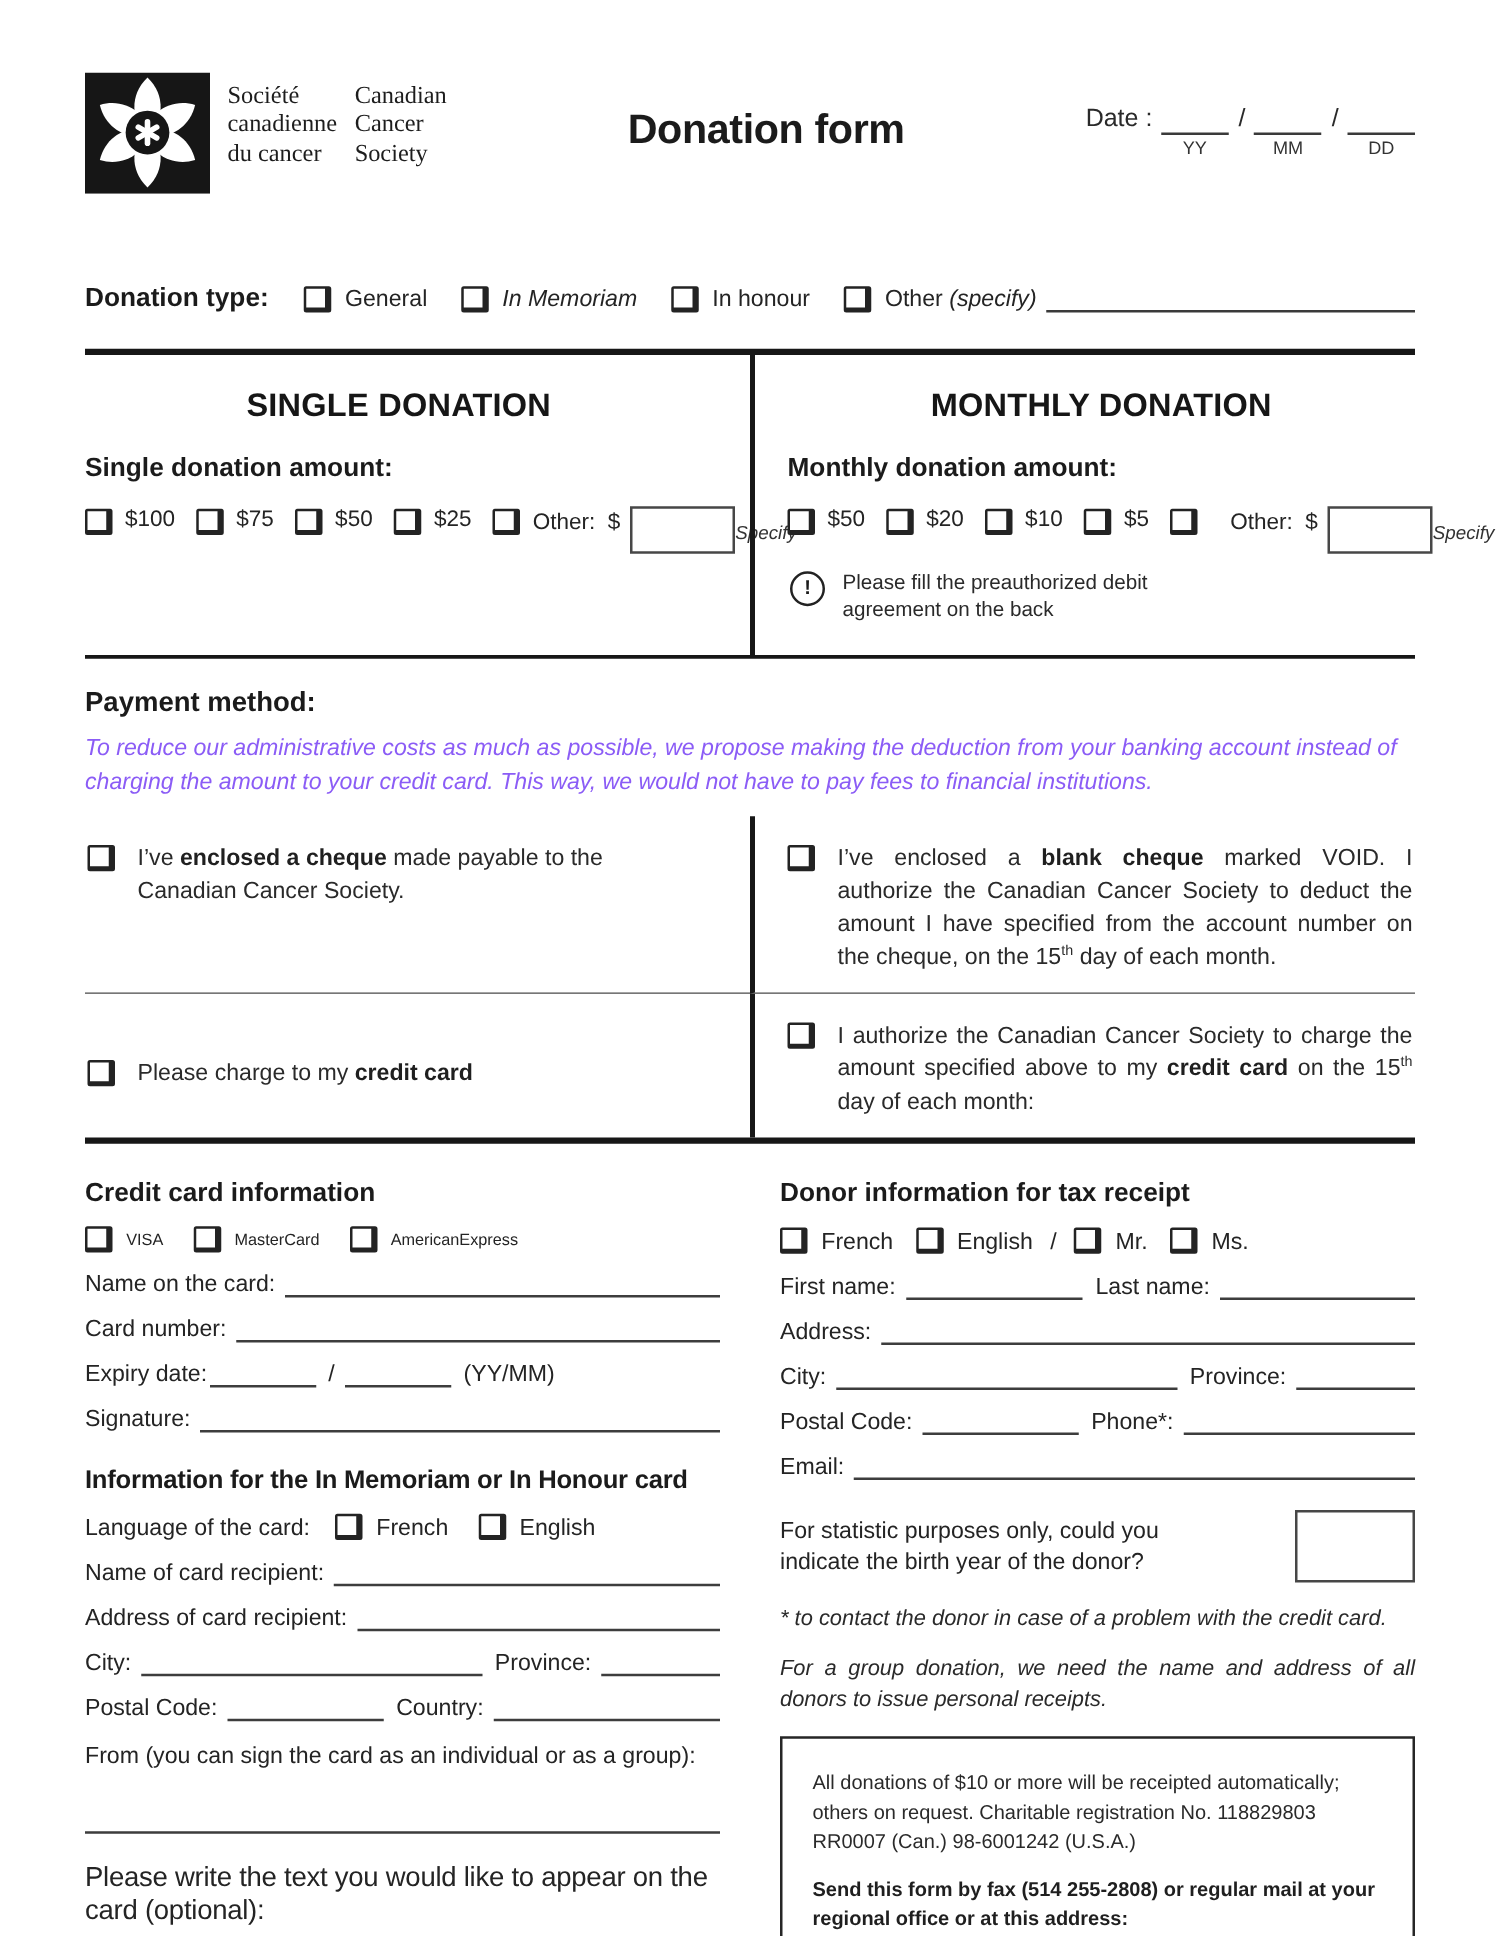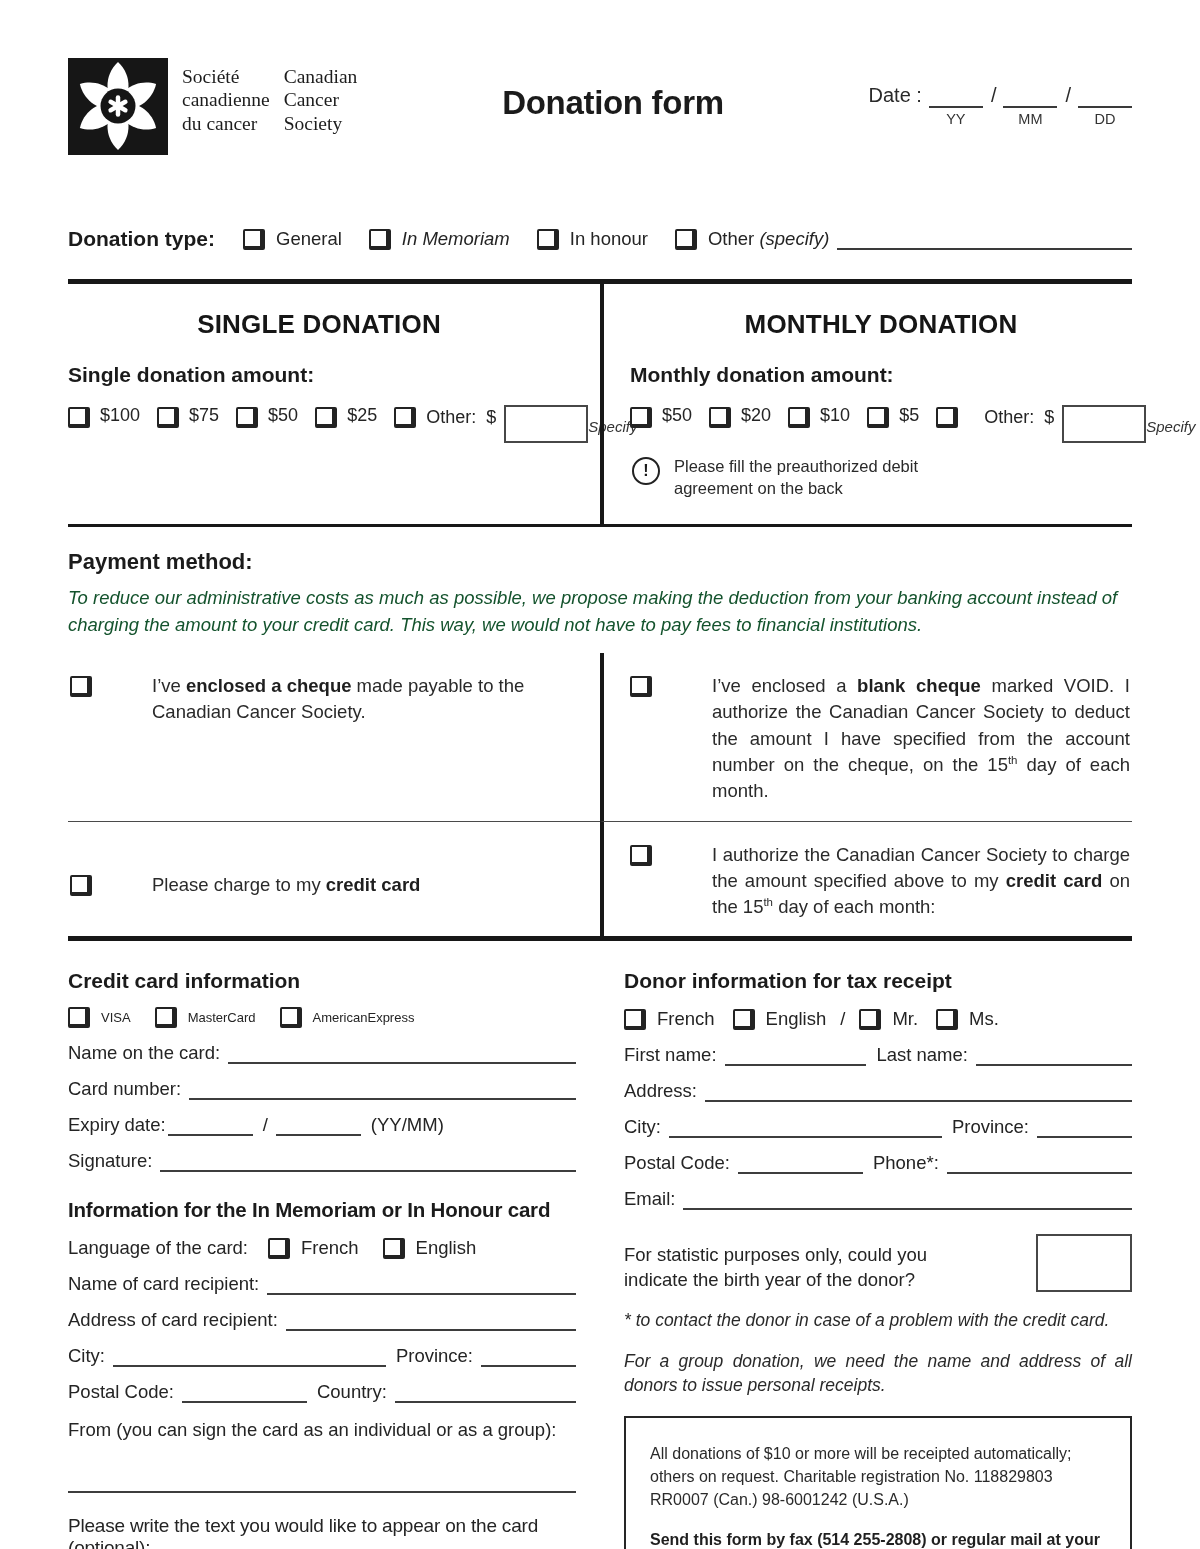--- a/index.html
+++ b/index.html
@@ -44,23 +44,23 @@
   .cur{margin:2px 8px 0 0;}
   .ospec{display:inline-flex;align-items:center;}
   .obox{width:80px;height:34px;border:2px solid #474747;background:#fff;}
   .spec{font-style:italic;font-size:15px;margin-top:4px;color:#333;}
   .mnote{display:flex;align-items:flex-start;margin-top:12px;}
   .alert{width:24px;height:24px;flex:none;border:2.5px solid #222;border-radius:50%;text-align:center;font-weight:700;font-size:16px;line-height:24px;margin:2px 14px 0 2px;color:#1b1b1b;}
   .mnote-txt{font-size:16.5px;line-height:1.35;max-width:270px;color:#2a2a2a;}
 
   
   .pm-head{font-size:22px;font-weight:700;margin-top:22px;color:#1b1b1b;}
-  .pm-intro{font-style:italic;font-size:18.5px;line-height:1.5;margin-top:9px;color:#14532d;}
+  .pm-intro{font-style:italic;font-size:18.5px;line-height:1.5;margin-top:9px;color:#8b5cf6;}
   .pay{display:grid;grid-template-columns:1fr 1fr;border-bottom:5px solid #171717;margin-top:14px;}
-  .pcell{display:flex;box-sizing:border-box;padding:20px 64px 16px 2px;min-height:108px;align-items:flex-start;gap:42px;}
+  .pcell{display:flex;box-sizing:border-box;padding:20px 64px 16px 2px;min-height:108px;align-items:flex-start;}
   .pcell .cb{margin:3px 18px 0 0;}
   .pcell.r{border-left:4px solid #171717;padding:20px 2px 16px 26px;}
   .pcell.b1{border-bottom:1.5px solid #4a4a4a;}
   .pcell.low{padding-top:50px;min-height:104px;}
   .pcell.row2{min-height:104px;}
   .ptxt{font-size:18.5px;line-height:1.42;color:#2a2a2a;}
   .pcell.r .ptxt{text-align:justify;}
   .ptxt sup{font-size:.62em;}
   .ptxt strong{color:#1f1f1f;}
 
@@ -77,24 +77,24 @@
   .line.w125{flex:none;width:125px;}
   .line.full{margin-left:0;}
   .row .after{margin-left:10px;}
   .cards{display:flex;align-items:center;margin-top:14px;font-size:13px;}
   .cards .cb{margin-right:11px;}
   .cards .opt{margin-right:24px;}
   .langrow{display:flex;align-items:center;margin-top:15px;font-size:18.5px;}
   .langrow .cb{margin-right:11px;}
   .langrow .opt{margin-right:24px;}
   .plain{font-size:18.5px;margin-top:16px;}
-  .plain.cardtxt{font-size:19px;letter-spacing:-.2px;margin-top:22px;}
+  .plain.cardtxt{font-size:22px;letter-spacing:-.2px;margin-top:22px;}
   .solo{margin-top:30px;}
 
-  .birth{display:flex;align-items:flex-end;margin-top:24px;}
+  .birth{display:flex;align-items:center;margin-top:24px;}
   .birth-q{font-size:18.5px;line-height:1.35;width:368px;}
   .birth-box{width:92px;height:54px;border:2px solid #474747;margin-left:auto;background:#fff;}
   .fn{font-style:italic;font-size:17.5px;line-height:1.4;margin-top:16px;color:#2a2a2a;}
   .fn.just{text-align:justify;}
 
   .ibox{border:2.5px solid #262626;margin-top:18px;padding:24px 24px 26px 24px;}
   .ibox .p1{font-size:16px;line-height:1.45;color:#2a2a2a;}
   .ibox .p2{font-size:16px;font-weight:700;line-height:1.45;margin-top:16px;color:#1f1f1f;}
 </style>
 </head>

